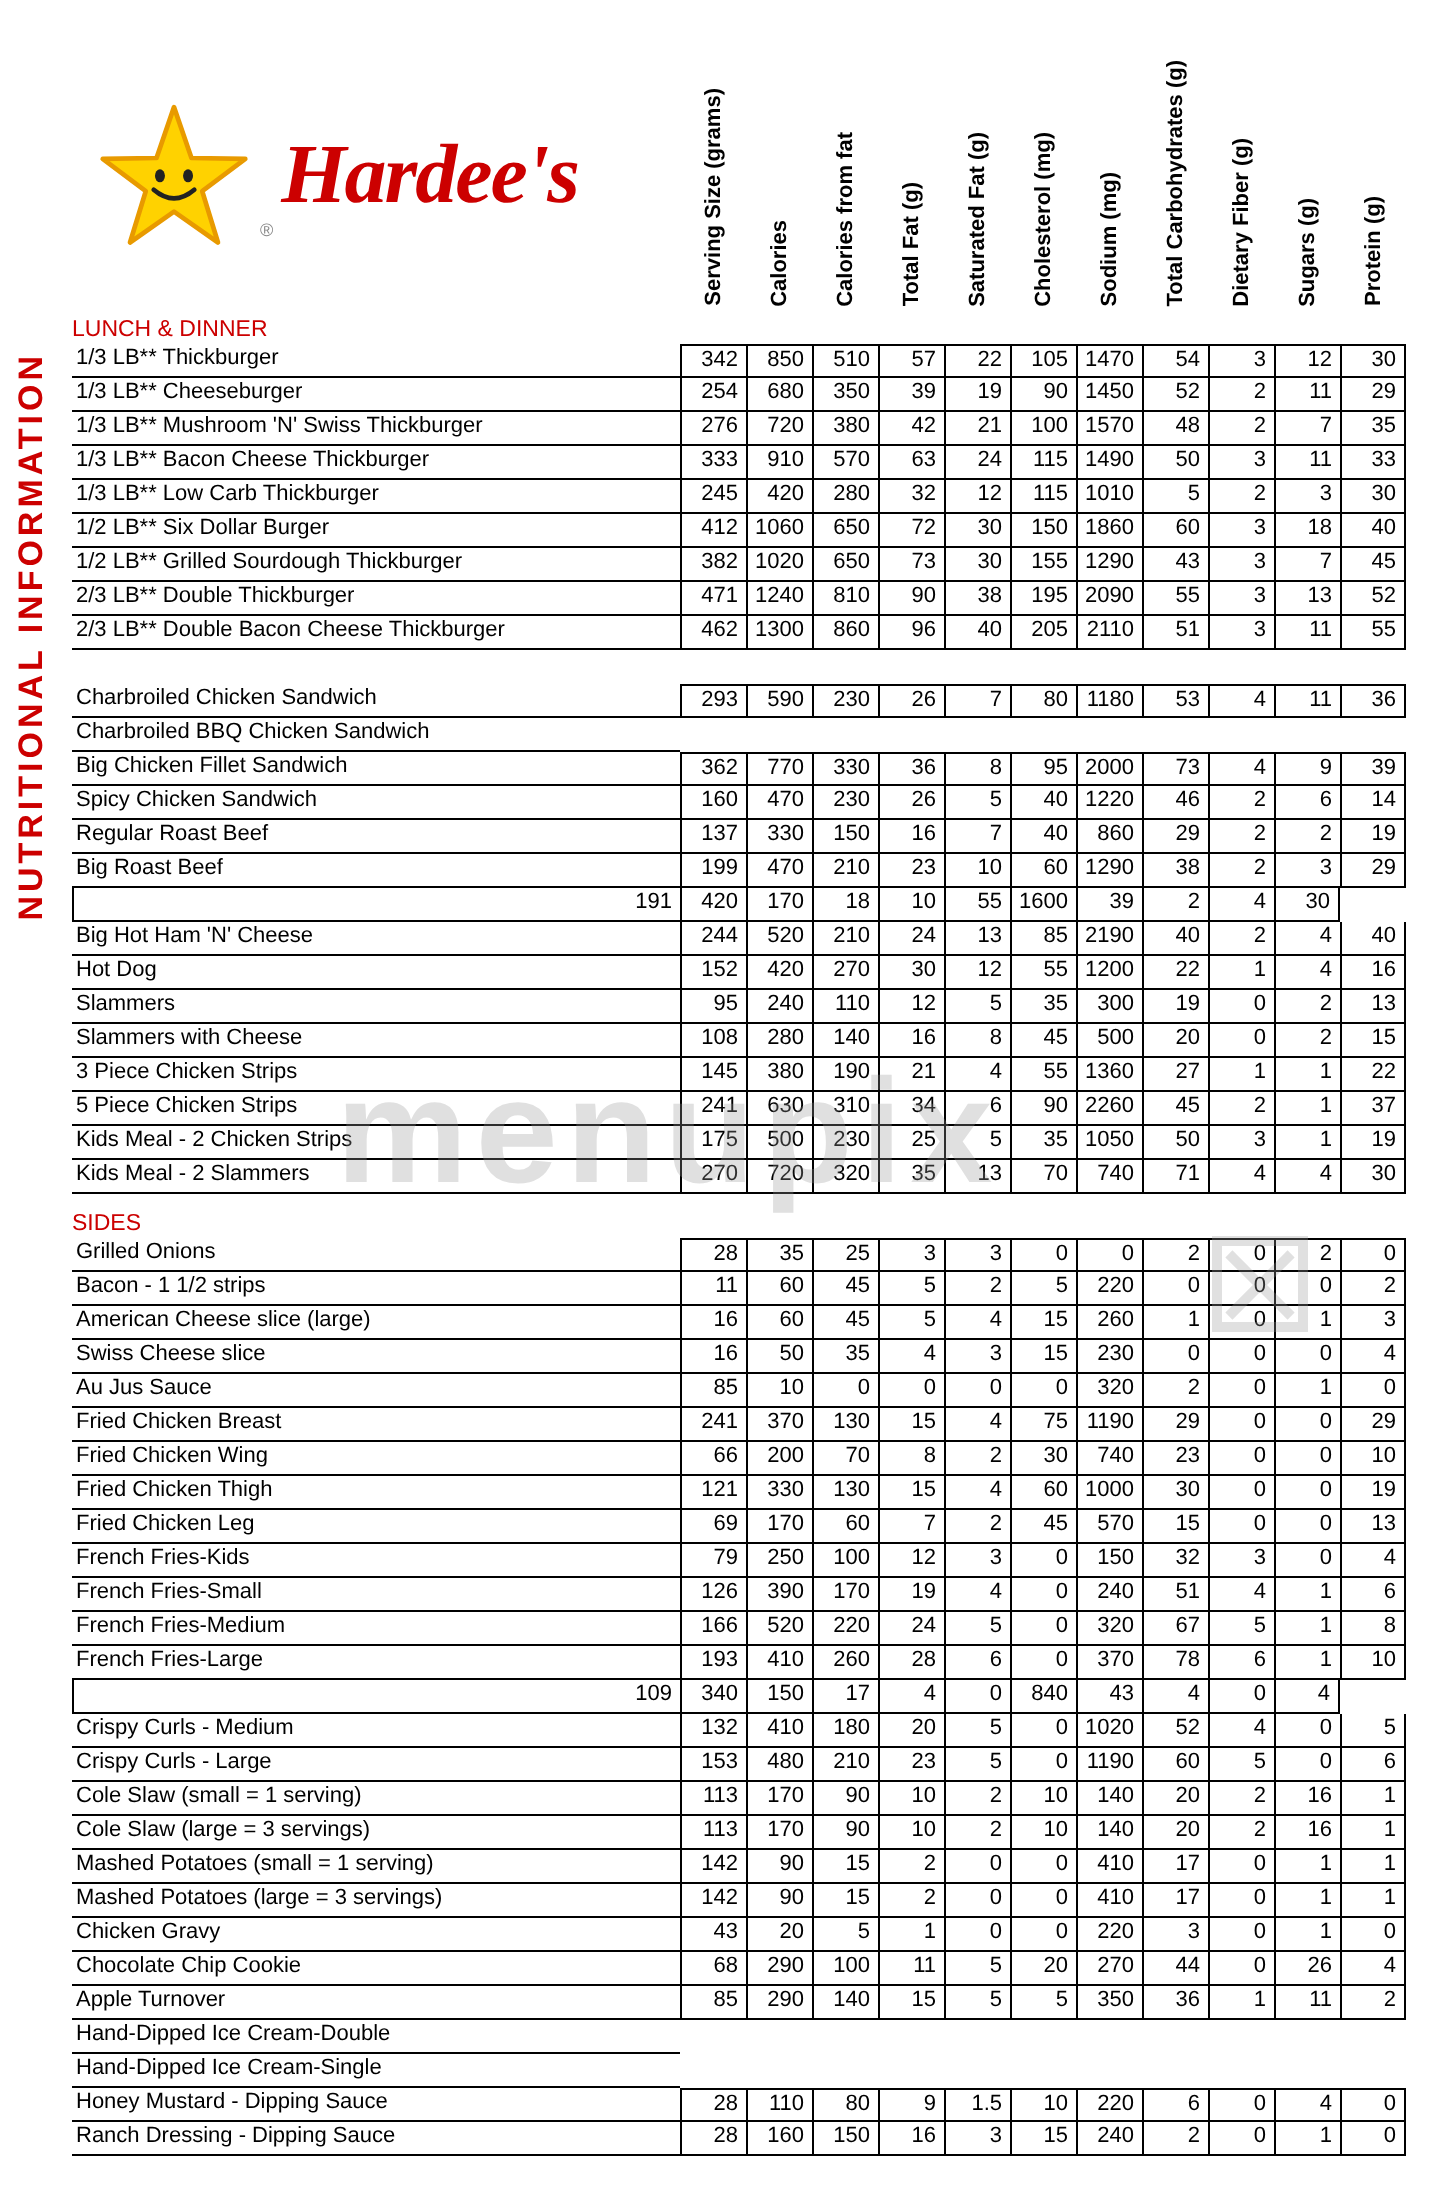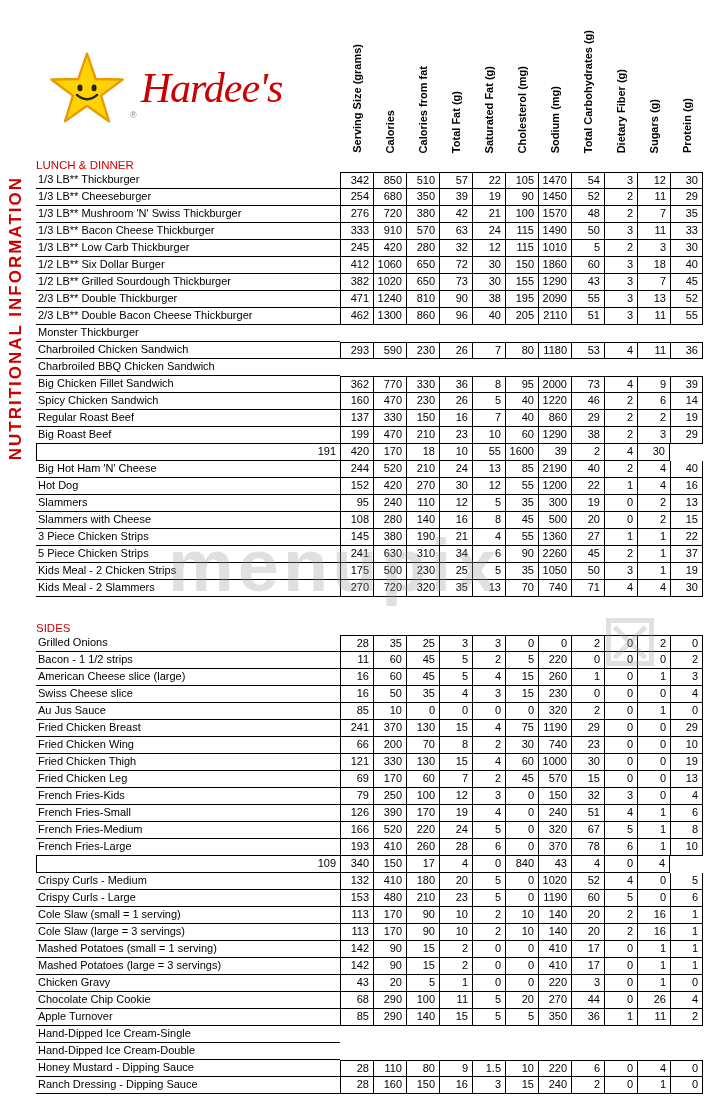--- a/index.html
+++ b/index.html
@@ -19,21 +19,21 @@
     left: 48px;
     top: 52px;
     display: flex;
     align-items: center;
     gap: 4px;
   }
   .logo svg { display: block; }
   .brand-name {
     font-family: "Liberation Serif", serif;
     font-style: italic;
-    font-weight: normal;
+    font-weight: bold;
     color: var(--accent, #cc0000);
     font-size: 42px;
     letter-spacing: -1px;
     line-height: 1;
     padding-bottom: 6px;
   }
   .reg-mark {
     font-size: 9px;
     color: #888;
     align-self: flex-end;
@@ -87,21 +87,21 @@
     margin-bottom: 5px;
   }
   .section-title {
     color: var(--accent, #cc0000);
     font-weight: normal;
     font-size: 11.5px;
     height: 14px;
     line-height: 14px;
     margin-top: 0;
   }
-  .ntable { margin-bottom: 24px; }
+  .ntable { margin-bottom: 8px; }
   .trow {
     display: grid;
     grid-template-columns: 304px repeat(11, 33px);
     height: 17px;
     font-size: 11px;
     line-height: 15px;
   }
   .tname {
     border-bottom: 1px solid #000;
     padding-left: 2px;
@@ -337,21 +337,20 @@
             <div class="tcell">96</div>
             <div class="tcell">40</div>
             <div class="tcell">205</div>
             <div class="tcell">2110</div>
             <div class="tcell">51</div>
             <div class="tcell">3</div>
             <div class="tcell">11</div>
             <div class="tcell rightb">55</div>
           </div>
           <div class="trow">
-            <div class="tname">Monster Thickburger</div>
             <div class="tcell empty"></div>
             <div class="tcell empty"></div>
             <div class="tcell empty"></div>
             <div class="tcell empty"></div>
             <div class="tcell empty"></div>
             <div class="tcell empty"></div>
             <div class="tcell empty"></div>
             <div class="tcell empty"></div>
             <div class="tcell empty"></div>
             <div class="tcell empty"></div>
@@ -884,35 +883,35 @@
             <div class="tcell">15</div>
             <div class="tcell">5</div>
             <div class="tcell">5</div>
             <div class="tcell">350</div>
             <div class="tcell">36</div>
             <div class="tcell">1</div>
             <div class="tcell">11</div>
             <div class="tcell rightb">2</div>
           </div>
           <div class="trow">
+            <div class="tname">Hand-Dipped Ice Cream-Double</div>
+            <div class="tcell empty"></div>
+            <div class="tcell empty"></div>
+            <div class="tcell empty"></div>
+            <div class="tcell empty"></div>
+            <div class="tcell empty"></div>
+            <div class="tcell empty"></div>
+            <div class="tcell empty"></div>
+            <div class="tcell empty"></div>
+            <div class="tcell empty"></div>
+            <div class="tcell empty"></div>
+            <div class="tcell empty"></div>
+          </div>
+          <div class="trow">
             <div class="tname">Hand-Dipped Ice Cream-Single</div>
-            <div class="tcell empty"></div>
-            <div class="tcell empty"></div>
-            <div class="tcell empty"></div>
-            <div class="tcell empty"></div>
-            <div class="tcell empty"></div>
-            <div class="tcell empty"></div>
-            <div class="tcell empty"></div>
-            <div class="tcell empty"></div>
-            <div class="tcell empty"></div>
-            <div class="tcell empty"></div>
-            <div class="tcell empty"></div>
-          </div>
-          <div class="trow">
-            <div class="tname">Hand-Dipped Ice Cream-Double</div>
             <div class="tcell empty"></div>
             <div class="tcell empty"></div>
             <div class="tcell empty"></div>
             <div class="tcell empty"></div>
             <div class="tcell empty"></div>
             <div class="tcell empty"></div>
             <div class="tcell empty"></div>
             <div class="tcell empty"></div>
             <div class="tcell empty"></div>
             <div class="tcell empty"></div>

